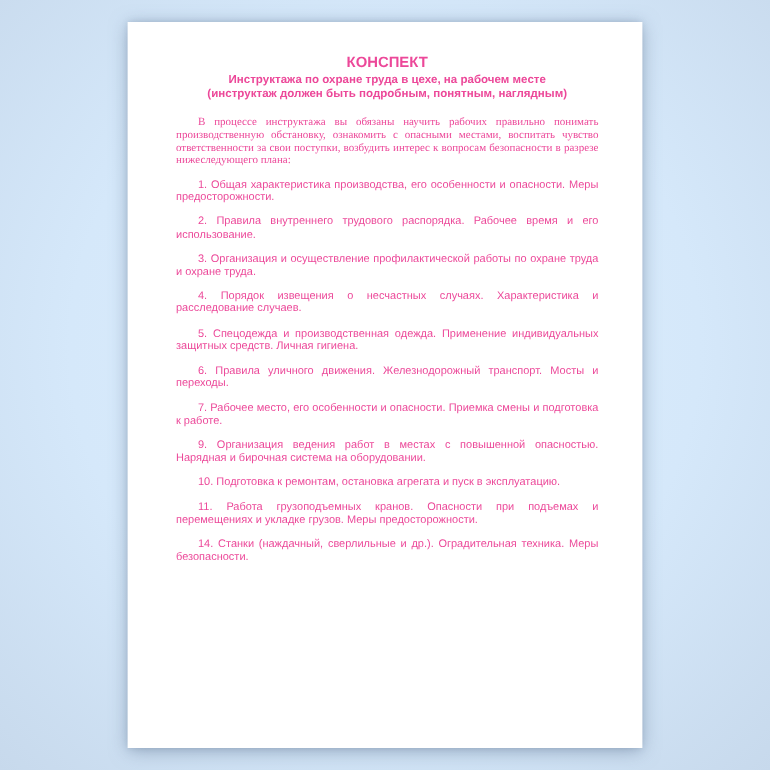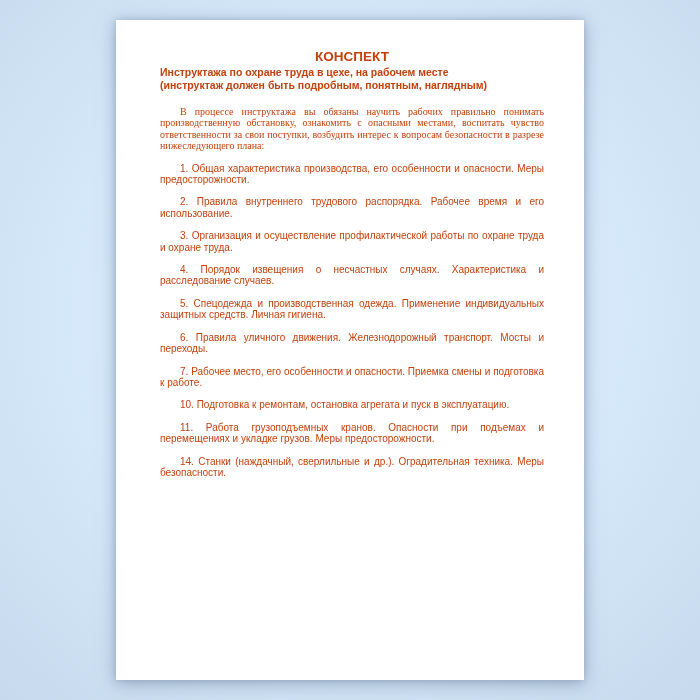--- a/index.html
+++ b/index.html
@@ -14,33 +14,33 @@
     background: radial-gradient(circle at 50% 45%, #ddeefd 0%, #d5e8fa 55%, #c7d9ec 100%);
     overflow: hidden;
   }
   .paper {
     position: absolute;
     left: 116px; top: 20px;
     width: 468px; height: 660px;
     background: #ffffff;
     box-shadow: 0 3px 16px rgba(96, 119, 148, 0.55), 0 0 5px rgba(120, 142, 168, 0.35);
     padding: 26px 40px 0 44px;
-    color: #c2410c;
+    color: #ec4899;
   }
   .doc-title {
     font-size: 13.5px;
     font-weight: bold;
     text-align: center;
     margin: 3px 0 2px 0;
     line-height: 15px;
   }
   .doc-subtitle {
     font-size: 10.5px;
     font-weight: bold;
-    text-align: left;
+    text-align: center;
     line-height: 13px;
   }
   .doc-heading {
     font-size: 10.5px;
     font-weight: bold;
     text-align: center;
     line-height: 13px;
     margin-top: 15px;
   }
   .para {
@@ -61,17 +61,18 @@
     <div class="doc-subtitle">Инструктажа по охране труда в цехе, на рабочем месте</div>
     <div class="doc-subtitle">(инструктаж должен быть подробным, понятным, наглядным)</div>
     <p class="para intro">В процессе инструктажа вы обязаны научить рабочих правильно понимать производственную обстановку, ознакомить с опасными местами, воспитать чувство ответственности за свои поступки, возбудить интерес к вопросам безопасности в разрезе нижеследующего плана:</p>
     <p class="para">1. Общая характеристика производства, его особенности и опасности. Меры предосторожности.</p>
     <p class="para">2. Правила внутреннего трудового распорядка. Рабочее время и его использование.</p>
     <p class="para">3. Организация и осуществление профилактической работы по охране труда и охране труда.</p>
     <p class="para">4. Порядок извещения о несчастных случаях. Характеристика и расследование случаев.</p>
     <p class="para">5. Спецодежда и производственная одежда. Применение индивидуальных защитных средств. Личная гигиена.</p>
     <p class="para">6. Правила уличного движения. Железнодорожный транспорт. Мосты и переходы.</p>
     <p class="para">7. Рабочее место, его особенности и опасности. Приемка смены и подготовка к работе.</p>
+    <p class="para">9. Организация ведения работ в местах с повышенной опасностью. Нарядная и бирочная система на оборудовании.</p>
     <p class="para">10. Подготовка к ремонтам, остановка агрегата и пуск в эксплуатацию.</p>
     <p class="para">11. Работа грузоподъемных кранов. Опасности при подъемах и перемещениях и укладке грузов. Меры предосторожности.</p>
     <p class="para">14. Станки (наждачный, сверлильные и др.). Оградительная техника. Меры безопасности.</p>
   </div>
 </div>
 
 </body></html>

